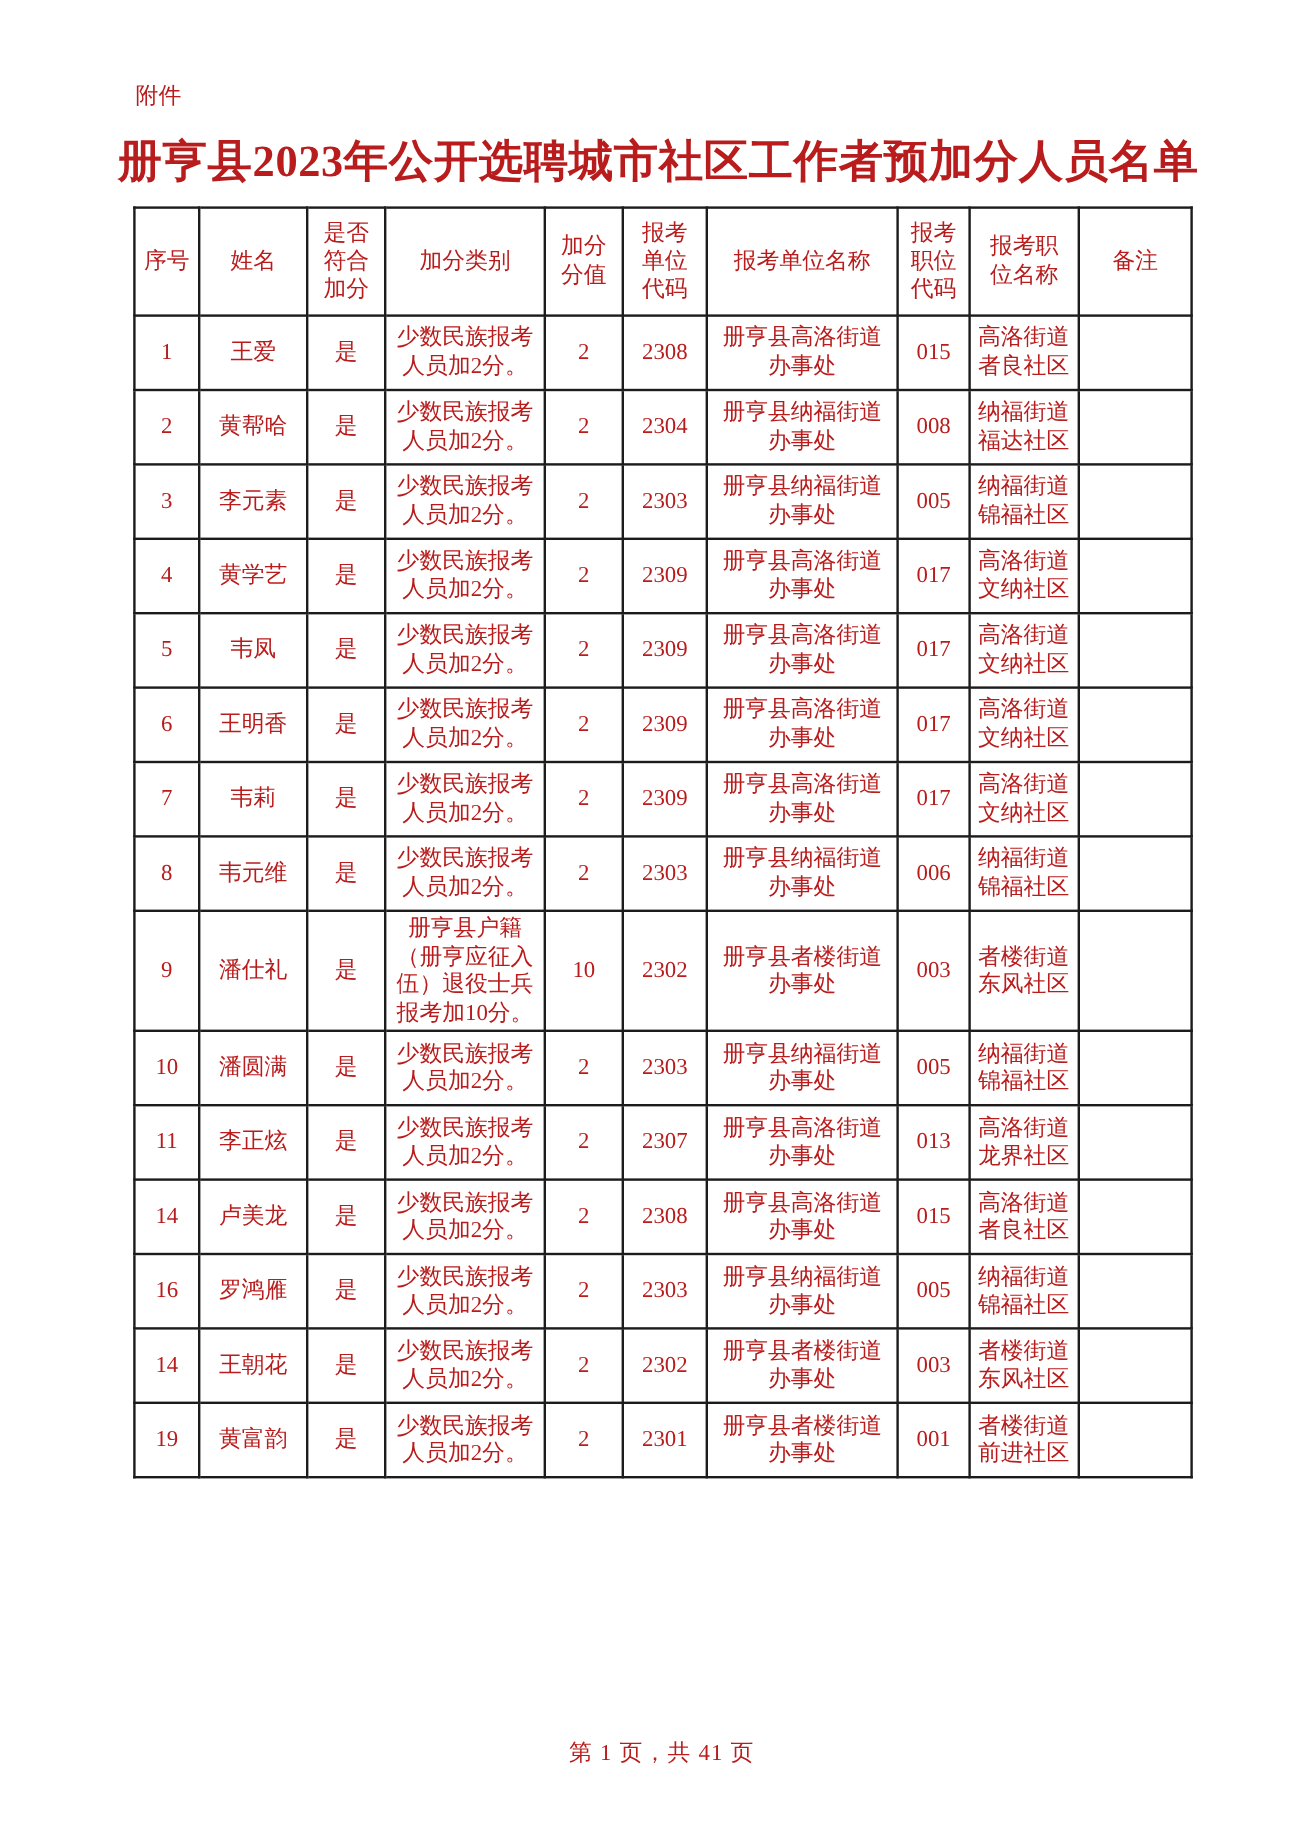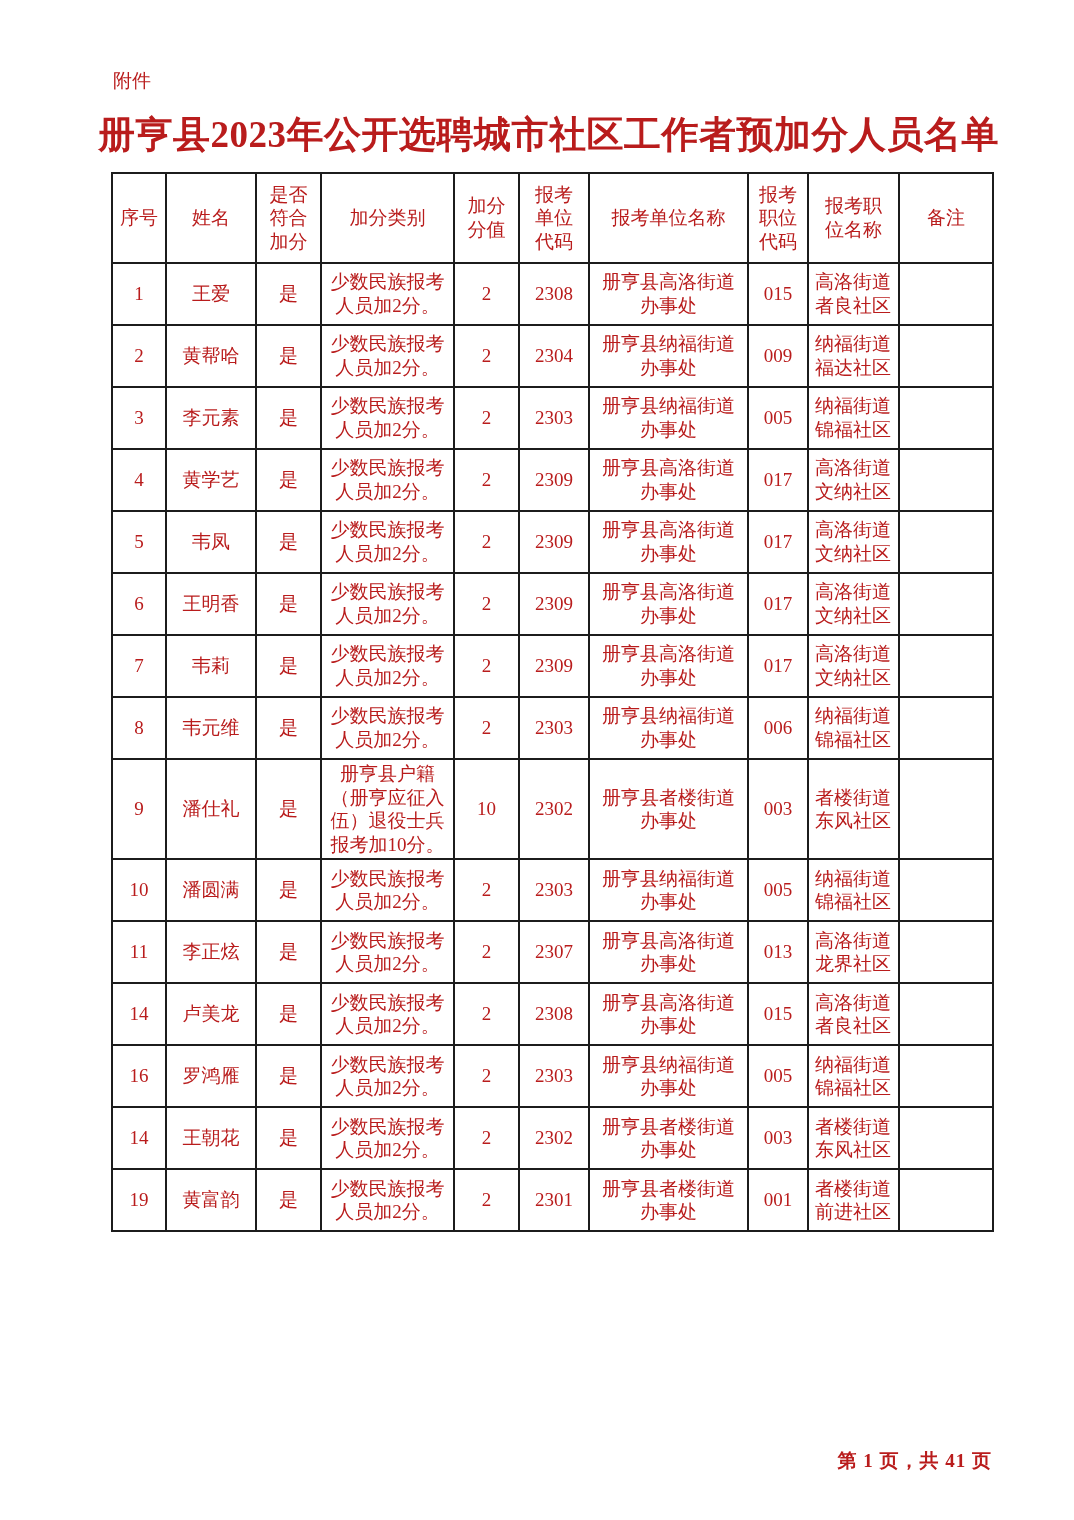--- a/index.html
+++ b/index.html
@@ -58,24 +58,23 @@
   .roster tbody tr { height: 62px; }
   .roster td.pos-name {
     text-align: left;
     padding-left: 6px;
   }
   .page-footer {
     position: absolute;
     left: 111px;
     top: 1448px;
     width: 881px;
-    text-align: right;
+    text-align: center;
     font-size: 19px;
     letter-spacing: 1px;
-    font-weight: bold;
   }
 </style>
 </head>
 <body>
 
 <div class="page">
 
   <div class="attachment">附件</div>
 
   <h1 class="doc-title">册亨县2023年公开选聘城市社区工作者预加分人员名单</h1>
@@ -134,21 +133,21 @@
         <tr>
           <td>2</td>
           <td>黄帮哈</td>
           <td>是</td>
           <td>少数民族报考
 人员加2分。</td>
           <td>2</td>
           <td>2304</td>
           <td>册亨县纳福街道
 办事处</td>
-          <td>009</td>
+          <td>008</td>
           <td class="pos-name">纳福街道
 福达社区</td>
           <td></td>
         </tr>
         <tr>
           <td>3</td>
           <td>李元素</td>
           <td>是</td>
           <td>少数民族报考
 人员加2分。</td>

